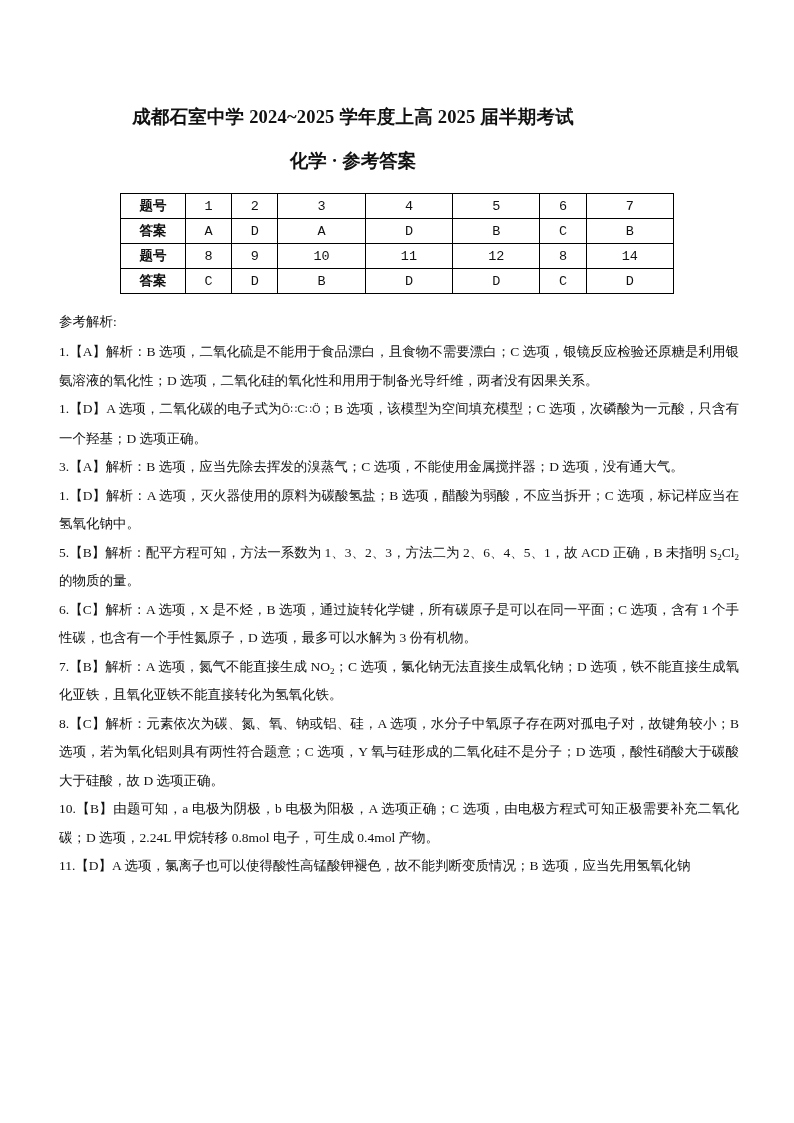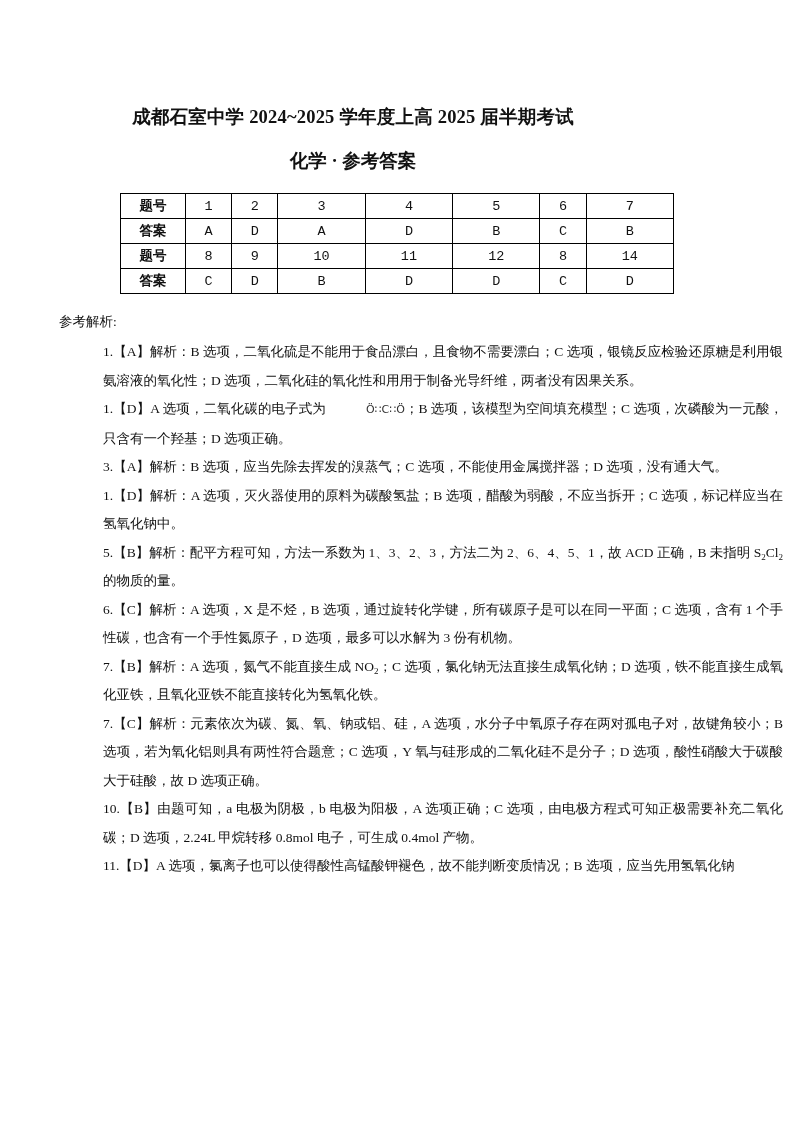--- a/index.html
+++ b/index.html
@@ -8,23 +8,23 @@
   .title { position: absolute; left: 0; width: 706px; text-align: center; font-weight: bold; }
   #main-title { top: 104px; font-size: 18.5px; letter-spacing: 0.2px; }
   #sub-title { top: 148px; font-size: 18.5px; }
   table.ans { position: absolute; left: 120px; top: 193px; width: 554px; border-collapse: collapse;
               font-size: 13.5px; font-family: Liberation Mono, monospace; }
   table.ans td { border: 1px solid #000; height: 24px; text-align: center; padding: 0; }
   table.ans td.hdr { font-weight: bold; width: 64px; }
   .body-text { position: absolute; left: 59px; width: 680px; font-size: 13.5px; line-height: 28.5px; }
   #ref-label { top: 308px; }
   .para { margin: 0; text-align: justify; }
-  #paras { top: 338px; margin-left: 44px; }
+  #paras { top: 338px; }
   sub { font-size: 9px; vertical-align: -3px; line-height: 0; }
-  .lewis { font-family: "DejaVu Sans", sans-serif; font-size: 11px; color: #333; padding-left: 40px; }
+  .lewis { font-family: "DejaVu Sans", sans-serif; font-size: 11px; color: #333; }
 </style>
 </head>
 <body>
 
 <div class="title" id="main-title">成都石室中学 2024~2025 学年度上高 2025 届半期考试</div>
 <div class="title" id="sub-title">化学 · 参考答案</div>
 
 <table class="ans">
   <tbody id="ans-body">
       <tr>
@@ -73,16 +73,16 @@
 <div class="body-text" id="ref-label">参考解析:</div>
 
 <div class="body-text" id="paras">
   <p class="para">1.【A】解析：B 选项，二氧化硫是不能用于食品漂白，且食物不需要漂白；C 选项，银镜反应检验还原糖是利用银氨溶液的氧化性；D 选项，二氧化硅的氧化性和用用于制备光导纤维，两者没有因果关系。</p>
   <p class="para"><span>1.【D】A 选项，二氧化碳的电子式为</span><span class="lewis">Ö∷C∷Ö</span><span>；B 选项，该模型为空间填充模型；C 选项，次磷酸为一元酸，只含有一个羟基；D 选项正确。</span></p>
   <p class="para">3.【A】解析：B 选项，应当先除去挥发的溴蒸气；C 选项，不能使用金属搅拌器；D 选项，没有通大气。</p>
   <p class="para">1.【D】解析：A 选项，灭火器使用的原料为碳酸氢盐；B 选项，醋酸为弱酸，不应当拆开；C 选项，标记样应当在氢氧化钠中。</p>
   <p class="para"><span>5.【B】解析：配平方程可知，方法一系数为 1、3、2、3，方法二为 2、6、4、5、1，故 ACD 正确，B 未指明 </span><span><span>S</span><sub>2</sub><span>Cl</span><sub>2</sub></span><span> 的物质的量。</span></p>
   <p class="para">6.【C】解析：A 选项，X 是不烃，B 选项，通过旋转化学键，所有碳原子是可以在同一平面；C 选项，含有 1 个手性碳，也含有一个手性氮原子，D 选项，最多可以水解为 3 份有机物。</p>
   <p class="para"><span>7.【B】解析：A 选项，氮气不能直接生成 NO</span><sub>2</sub><span>；C 选项，氯化钠无法直接生成氧化钠；D 选项，铁不能直接生成氧化亚铁，且氧化亚铁不能直接转化为氢氧化铁。</span></p>
-  <p class="para">7.【C】解析：元素依次为碳、氮、氧、钠或铝、硅，A 选项，水分子中氧原子存在两对孤电子对，故键角较小；B 选项，若为氧化铝则具有两性符合题意；C 选项，Y 氧与硅形成的二氧化硅不是分子；D 选项，酸性硝酸大于碳酸大于硅酸，故 D 选项正确。</p>
+  <p class="para">8.【C】解析：元素依次为碳、氮、氧、钠或铝、硅，A 选项，水分子中氧原子存在两对孤电子对，故键角较小；B 选项，若为氧化铝则具有两性符合题意；C 选项，Y 氧与硅形成的二氧化硅不是分子；D 选项，酸性硝酸大于碳酸大于硅酸，故 D 选项正确。</p>
   <p class="para">10.【B】由题可知，a 电极为阴极，b 电极为阳极，A 选项正确；C 选项，由电极方程式可知正极需要补充二氧化碳；D 选项，2.24L 甲烷转移 0.8mol 电子，可生成 0.4mol 产物。</p>
   <p class="para">11.【D】A 选项，氯离子也可以使得酸性高锰酸钾褪色，故不能判断变质情况；B 选项，应当先用氢氧化钠</p>
 </div>
 
 </body></html>

